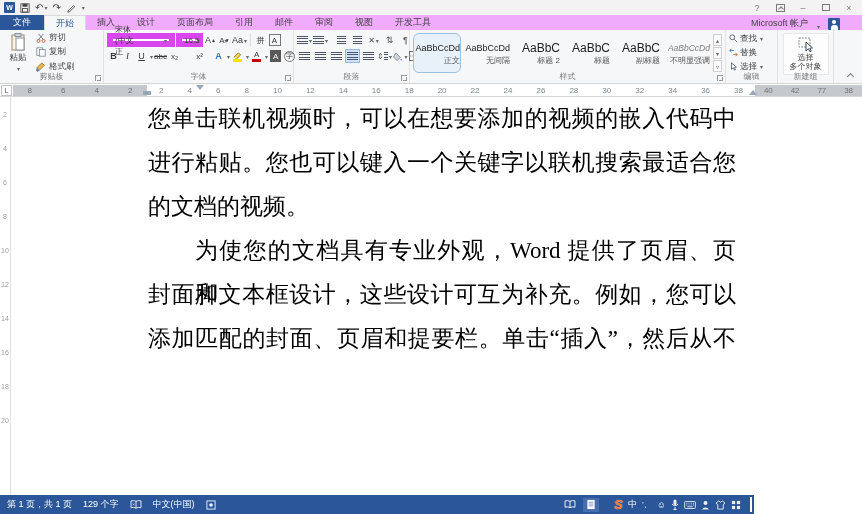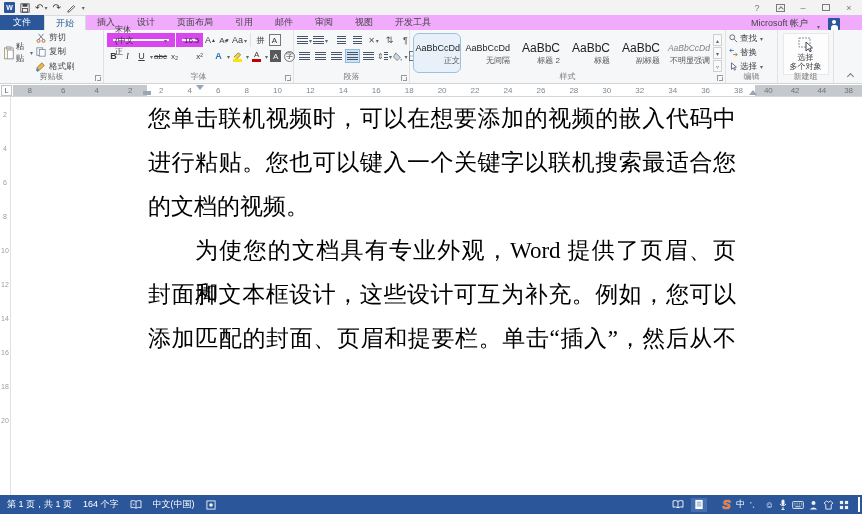--- a/index.html
+++ b/index.html
@@ -36,21 +36,21 @@
   .group { position:relative; height:100%; border-right:1px solid #e2e2e2; padding:2px 3px 10px 3px; }
   .glabel { position:absolute; bottom:1px; left:0; right:0; text-align:center; font-size:8px; color:#7a7a7a; }
   .lau { position:absolute; right:2px; bottom:2px; width:6px; height:6px; border-left:1px solid #999; border-top:1px solid #999; }
   .lau::after { content:""; position:absolute; right:0; bottom:0; width:3px; height:3px; border-right:1px solid #999; border-bottom:1px solid #999; }
   .smalltxt { font-size:8.5px; color:#444; }
   .drop { font-size:6px; color:#666; margin-left:1px; }
   .sep { width:1px; background:#e0e0e0; margin:1px 2px; align-self:stretch; }
 
   
   .g-clip { width:104px; display:flex; }
-  .paste { width:30px; display:flex; align-items:center; justify-content:center; gap:1px; }
+  .paste { width:30px; display:flex; flex-direction:column; align-items:center; justify-content:center; gap:1px; }
   .clip-col { display:flex; flex-direction:column; justify-content:center; gap:2px; padding-left:3px; }
   .crow { display:flex; align-items:center; gap:3px; height:13px; }
 
   
   .g-font { width:190px; }
   .frow { display:flex; align-items:center; height:16px; gap:1px; }
   .combo { background:#fff; border:6px solid #d946ef; height:14px; display:flex; align-items:center; font-size:8px; color:#333; padding:0 2px; justify-content:space-between;gap:24px; }
   .cb-name { width:68px; }
   .cb-size { width:27px; }
   .sbtn { min-width:13px; height:14px; display:flex; align-items:center; justify-content:center; font-size:9px; color:#3b3b3b; }
@@ -110,21 +110,21 @@
 
   
   #vruler { position:absolute; left:0; top:97px; width:11px; height:398px; background:#fff; border-right:1px solid #e0e0e0; display:flex; flex-direction:column; align-items:center; padding-top:14px; gap:27px; font-size:7px; color:#9aa0a8; }
   #doc { position:absolute; left:11px; top:97px; width:851px; height:398px; background:#fff; }
   #textblock { position:absolute; left:137px; top:0px; width:588px; font-family:"Liberation Serif","DejaVu Serif",serif; font-size:23px; color:#000; }
   .line { height:44px; line-height:44px; white-space:nowrap; }
   .line.jus { white-space:normal; text-align:justify; text-align-last:justify; }
   .line.ind { padding-left:47px; }
 
   
-  #statusbar { position:absolute; left:0; top:495px; width:862px; height:19px; background:#2b579a; display:flex; align-items:center; color:#fff; font-size:9px; }
+  #statusbar { position:absolute; left:0; top:495px; width:754px; height:19px; background:#2b579a; display:flex; align-items:center; color:#fff; font-size:9px; }
   .sleft { display:flex; align-items:center; gap:11px; padding-left:7px; }
   .sright { margin-left:auto; display:flex; align-items:center; gap:5px; padding-right:2px; }
   .sicon { display:flex; align-items:center; justify-content:center; opacity:.92; }
   .viewbtn { width:16px; height:14px; display:flex; align-items:center; justify-content:center; }
   .viewbtn.active { background:#466eae; }
   .ime { display:flex; align-items:center; gap:5px; margin-left:10px; }
   .slogo { font-size:13px; font-weight:bold; font-style:italic; color:#ff6f1f; text-shadow:0 0 1px #fff; }
   .imetxt { font-size:9px; color:#fff; }
   .endbar { width:2px; height:15px; background:#fff; margin-left:4px; }
 </style>
@@ -467,21 +467,21 @@
         <span>28</span>
         <span>30</span>
         <span>32</span>
         <span>34</span>
         <span>36</span>
         <span>38</span>
       </div>
     <div class="rz gray" id="rz-right">
         <span>40</span>
         <span>42</span>
-        <span>44</span>
+        <span>77</span>
         <span>38</span>
       </div>
     <span class="m-fl"></span>
     <span class="m-li"></span>
     <span class="m-ri"></span>
   </div>
 
   <div id="vruler">
       <span>2</span>
       <span>4</span>
@@ -502,21 +502,21 @@
         <div class="line">的文档的视频。</div>
         <div class="line jus ind">为使您的文档具有专业外观，Word 提供了页眉、页脚、</div>
         <div class="line jus">封面和文本框设计，这些设计可互为补充。例如，您可以</div>
         <div class="line jus">添加匹配的封面、页眉和提要栏。单击“插入”，然后从不</div>
       </div>
   </div>
 
   <div id="statusbar">
     <div class="sleft">
       <span>第 1 页，共 1 页</span>
-      <span>164 个字</span>
+      <span>129 个字</span>
       <span class="sicon">
         <svg width="12" height="10" viewBox="0 0 13 11">
             <path d="M1 1 Q4 0 6.5 1.5 Q9 0 12 1 L12 8.5 Q9 7.5 6.5 9 Q4 7.5 1 8.5 Z" fill="none" stroke="#fff"></path>
             <path d="M6.5 1.5 V9" stroke="#fff"></path>
             <path d="M3 4 l1.6 1.6 M4.6 4 L3 5.6" stroke="#ffd0d0"></path>
           </svg>
       </span>
       <span>中文(中国)</span>
       <span class="sicon">
         <svg width="10" height="10" viewBox="0 0 11 11">

